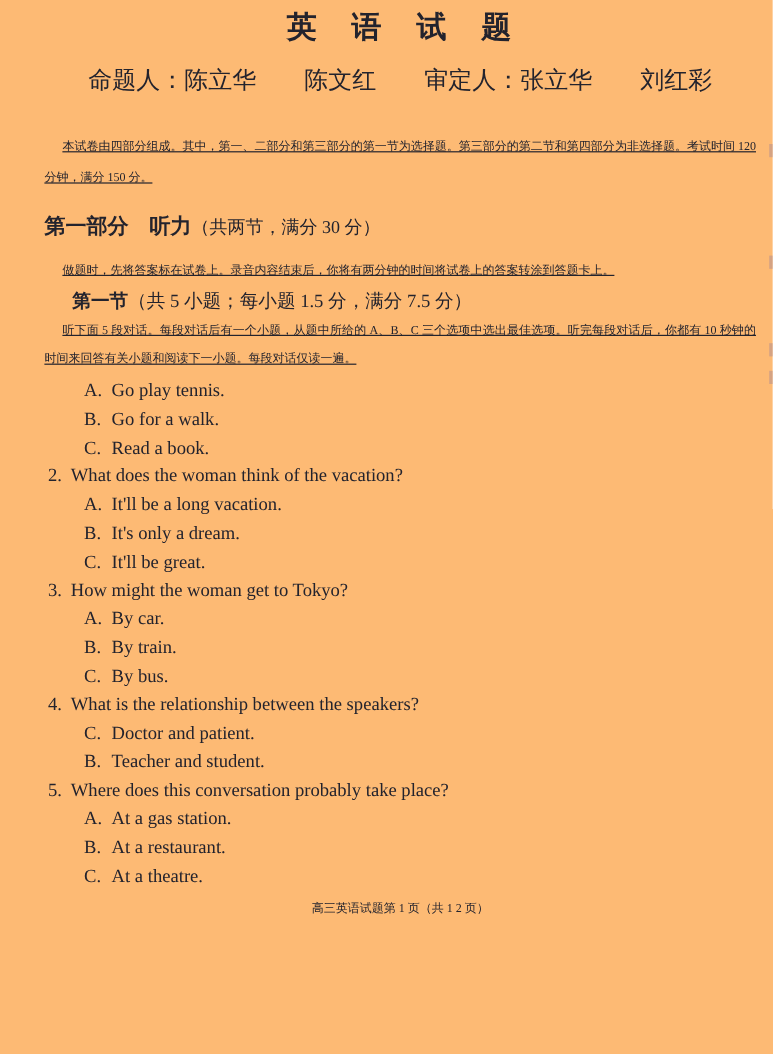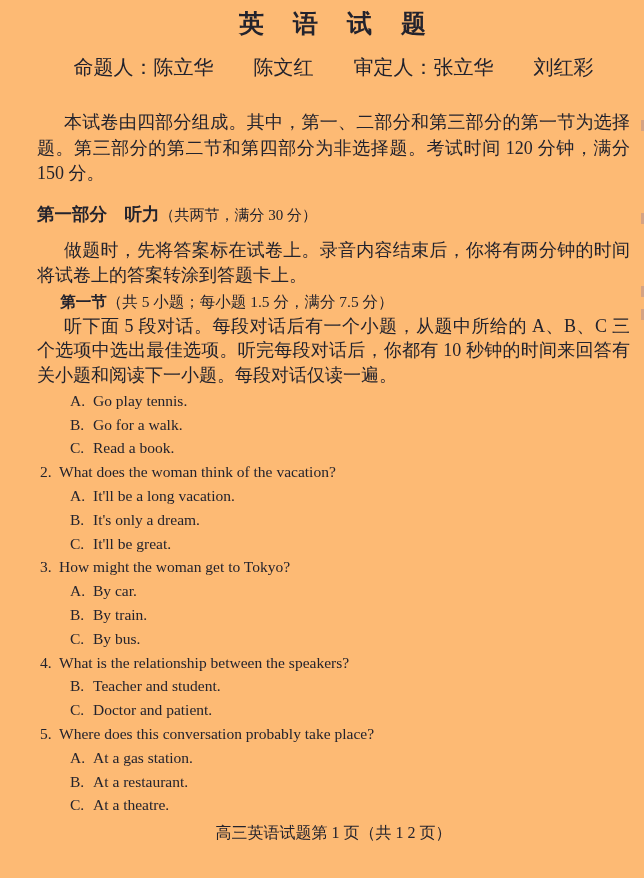--- a/index.html
+++ b/index.html
@@ -30,25 +30,26 @@
     font-weight: bold;
     letter-spacing: 2px;
   }
   .byline {
     margin-top: 15px;
     text-align: center;
     font-size: 20px;
     line-height: 24px;
   }
   .para {
-    font-size: 18px;
+    font-size: 10px;
     line-height: 25.5px;
     text-align: justify;
     text-indent: 1.5em;
     margin: 0;
+    text-decoration: underline;
   }
   .intro { margin-top: 31px; }
   .part-heading {
     margin-top: 12px;
     text-align: left;
     line-height: 30px;
   }
   .part-heading .main {
     font-weight: bold;
     font-size: 17.5px;
@@ -80,21 +81,21 @@
     line-height: 23.8px;
     padding-left: 33px;
   }
   .opt-label {
     display: inline-block;
     width: 23px;
   }
   .footer {
     margin-top: 6px;
     text-align: center;
-    font-size: 16px;
+    font-size: 10px;
     line-height: 20px;
   }
   .edge-mark {
     position: absolute;
     right: 0;
     width: 3px;
     height: 11px;
     background: #b5908f;
     opacity: 0.55;
   }
@@ -139,22 +140,22 @@
 
     <div class="q-block">
       <div class="q-line"><span class="q-num">3.</span><span class="q-text">How might the woman get to Tokyo?</span></div>
       <div class="opt-line"><span class="opt-label">A.</span><span class="opt-text">By car.</span></div>
       <div class="opt-line"><span class="opt-label">B.</span><span class="opt-text">By train.</span></div>
       <div class="opt-line"><span class="opt-label">C.</span><span class="opt-text">By bus.</span></div>
     </div>
 
     <div class="q-block">
       <div class="q-line"><span class="q-num">4.</span><span class="q-text">What is the relationship between the speakers?</span></div>
+      <div class="opt-line"><span class="opt-label">C.</span><span class="opt-text">Doctor and patient.</span></div>
       <div class="opt-line"><span class="opt-label">B.</span><span class="opt-text">Teacher and student.</span></div>
-      <div class="opt-line"><span class="opt-label">C.</span><span class="opt-text">Doctor and patient.</span></div>
     </div>
 
     <div class="q-block">
       <div class="q-line"><span class="q-num">5.</span><span class="q-text">Where does this conversation probably take place?</span></div>
       <div class="opt-line"><span class="opt-label">A.</span><span class="opt-text">At a gas station.</span></div>
       <div class="opt-line"><span class="opt-label">B.</span><span class="opt-text">At a restaurant.</span></div>
       <div class="opt-line"><span class="opt-label">C.</span><span class="opt-text">At a theatre.</span></div>
     </div>
 
   </div>

